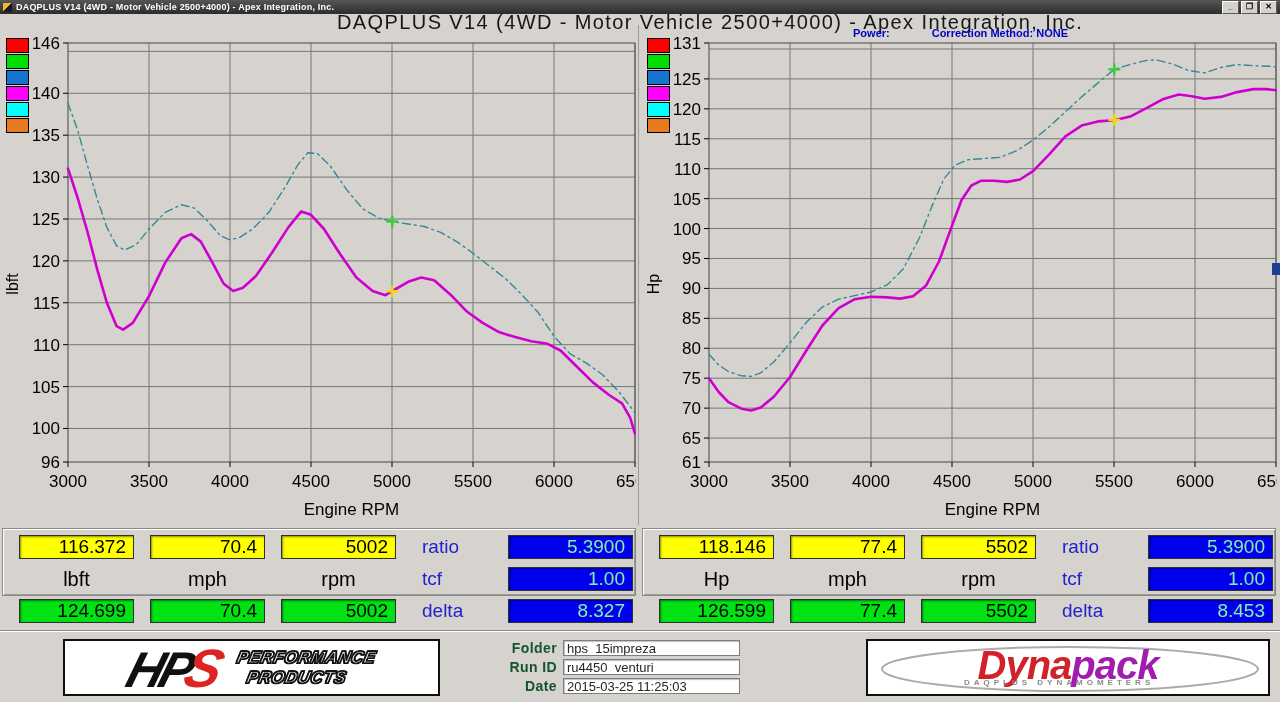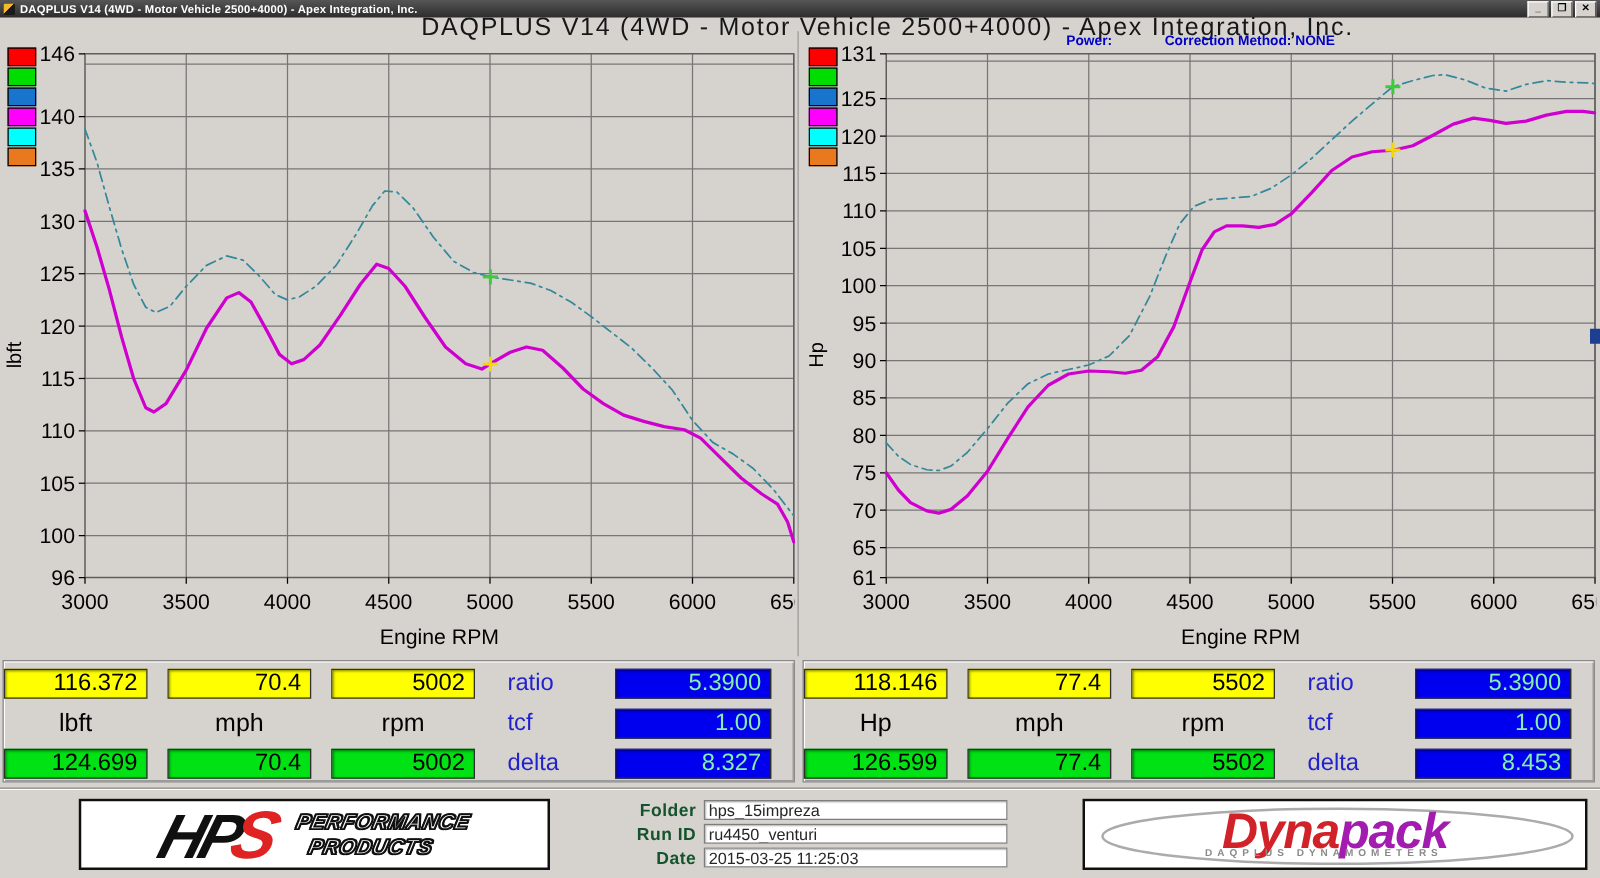--- a/index.html
+++ b/index.html
@@ -38,26 +38,26 @@
   .chart-subheader .sub-main{margin-right:42px;}
   .legend{position:absolute;left:6px;top:13px;display:flex;flex-direction:column;gap:1px;}
   .legend-sq{width:21px;height:13px;border:1px solid #000;}
   .y-axis-title{
     position:absolute;left:-9px;top:250px;width:44px;text-align:center;
     font-size:16px;color:#000;transform:rotate(-90deg);
   }
   .chart-svg{position:absolute;left:24px;top:10px;}
   
   .readout{
-    position:absolute;top:528px;width:634px;height:98px;box-sizing:border-box;
+    position:absolute;top:528px;width:634px;height:68px;box-sizing:border-box;
     background:#d6d3ce;border:1px solid #8a8a8a;
     box-shadow:inset 1px 1px 0 #ffffff, inset -1px -1px 0 #9b9b9b;
     display:grid;grid-template-columns:115px 115px 115px 80px 125px;
     grid-auto-rows:24px;row-gap:8px;column-gap:16px;
-    padding:6px 8px 0 0;align-items:center;
+    padding:6px 8px 0 16px;align-items:center;
   }
   .readout.left{left:2px;}
   .readout.right{left:642px;}
   .val-box{
     height:24px;box-sizing:border-box;border:1px solid #2f2f2f;
     box-shadow:inset 1px 1px 2px rgba(0,0,0,.45);
     display:flex;align-items:center;justify-content:flex-end;
     padding-right:7px;font-size:19px;color:#000;
   }
   .val-box.yellow{background:#ffff00;}
@@ -81,21 +81,21 @@
   .hps-text{display:flex;flex-direction:column;transform:skewX(-12deg);}
   .hps-text span{
     font-size:17px;font-weight:900;font-style:italic;letter-spacing:.5px;line-height:1.15;
     color:#ffffff;-webkit-text-stroke:1.4px #101010;
     text-shadow:1px 1px 0 #101010,-1px -1px 0 #101010,1px -1px 0 #101010,-1px 1px 0 #101010;
   }
   .hps-text .l2{margin-left:14px;}
   .fields{position:absolute;left:495px;top:9px;display:grid;grid-template-columns:62px 205px;column-gap:6px;row-gap:3px;align-items:center;}
   .field-label{font-size:14px;font-weight:bold;color:#14532d;text-align:right;letter-spacing:.4px;}
   .field-input{
-    width:243px;height:16px;box-sizing:border-box;background:#fff;
+    width:177px;height:16px;box-sizing:border-box;background:#fff;
     border:1px solid #7d7d7d;box-shadow:inset 1px 1px 1px rgba(0,0,0,.25);
     font-family:"Liberation Sans",sans-serif;font-size:13px;color:#262626;padding:0 3px;
   }
   .dynapack-panel{left:866px;width:404px;position:absolute;}
   .dyna-ellipse{position:absolute;left:6px;top:3px;}
   .dyna-wordmark{position:relative;font-size:40px;font-weight:900;font-style:italic;letter-spacing:-1px;line-height:1;margin-top:-6px;}
   .dyna-part1{color:#d12129;}
   .dyna-part2{color:#a21caf;}
   .dyna-sub{
     position:absolute;bottom:7px;left:96px;font-size:8px;font-weight:bold;

